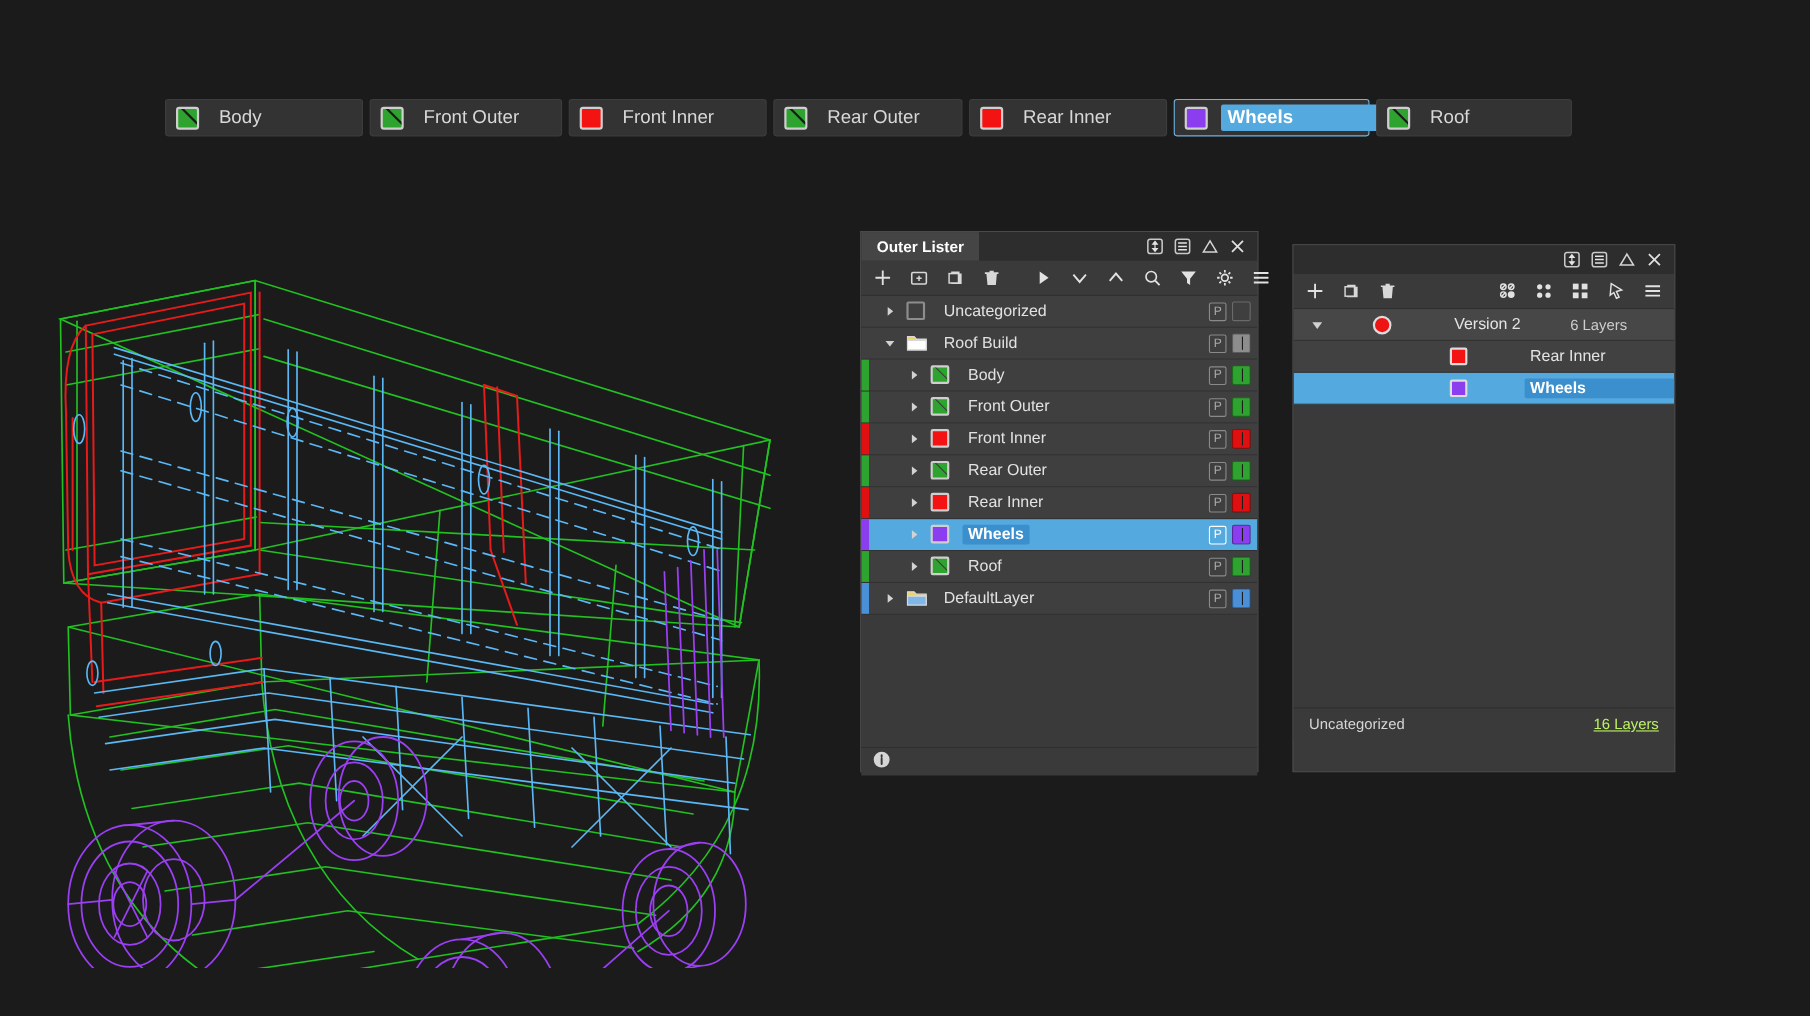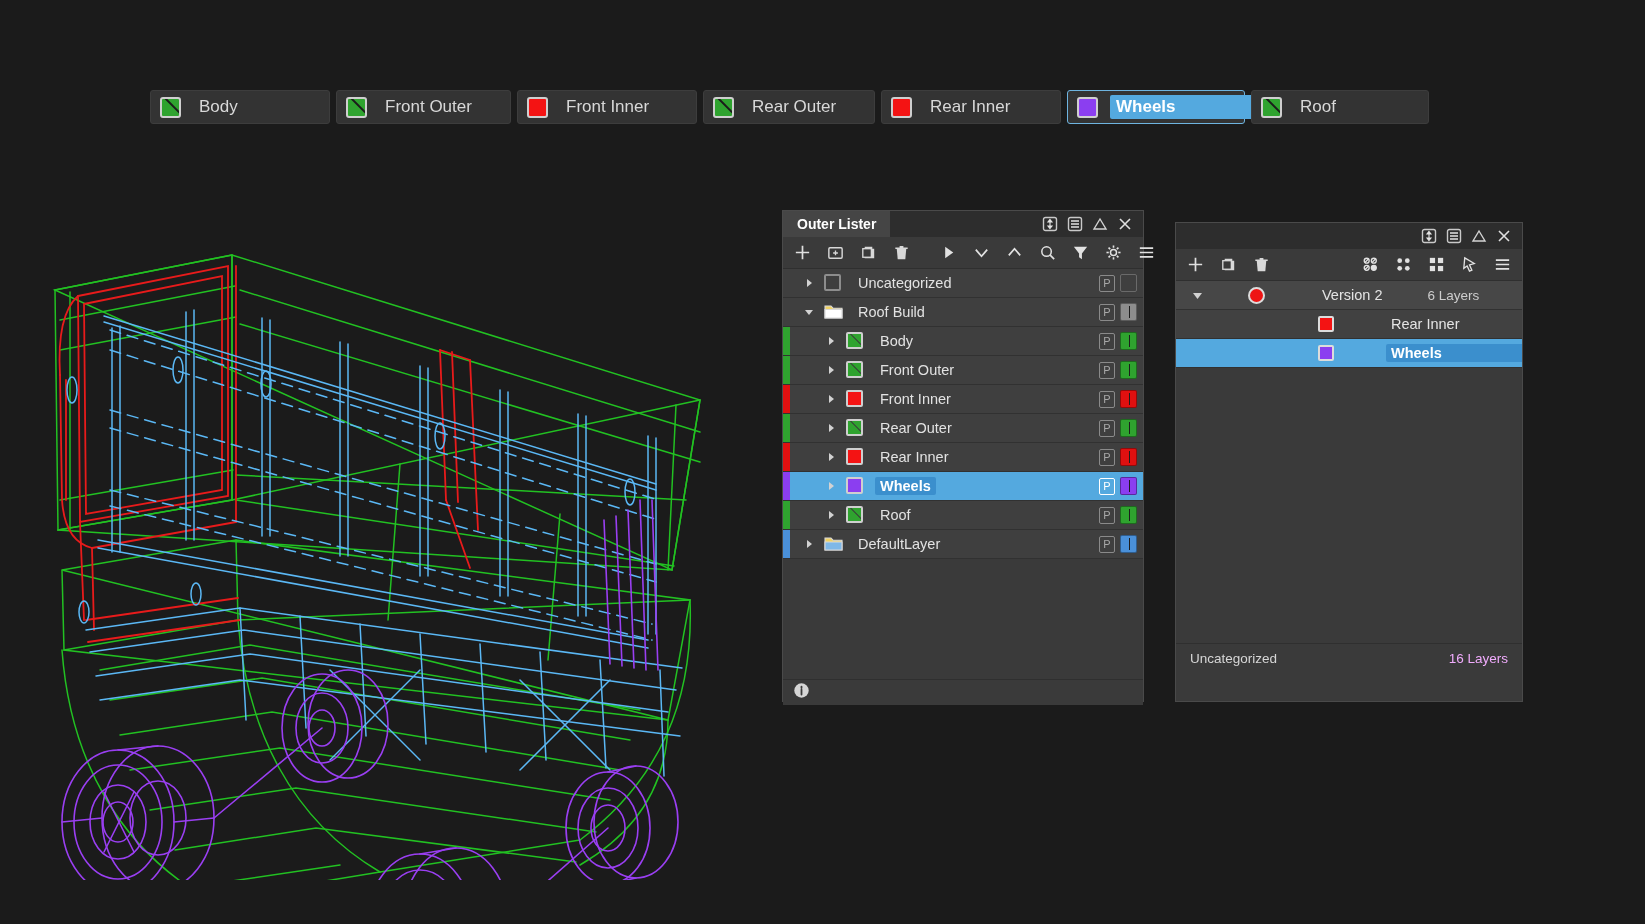--- a/index.html
+++ b/index.html
@@ -151,21 +151,21 @@
   .cl-count { margin-left:auto; color:#cdcdcd; font-size:13.5px; padding-right:12px; white-space:nowrap; }
   .cl-check {
     width:19px; height:19px; background:#e8e8e8; border-radius:2px;
     display:flex; align-items:center; justify-content:center; margin-right:8px; flex:0 0 auto;
   }
   #cl-status {
     height:30px; background:#3a3a3a; border-top:1px solid #2f2f2f;
     display:flex; align-items:center; padding:0 14px;
   }
   #cl-status .left { color:#d6d6d6; font-size:13.5px; }
-  #cl-status .right { margin-left:auto; color:#f0abfc; font-size:13.5px; }
+  #cl-status .right { margin-left:auto; color:#bef264; font-size:13.5px;text-decoration:underline; }
 </style>
 </head>
 <body>
 
 <div id="root">
 
   <div id="tabbar">
       <div class="tab w-body">
         <span class="swatch hatch" style="background: rgb(47, 163, 47);"></span>
         <span class="tlabel">Body</span>

